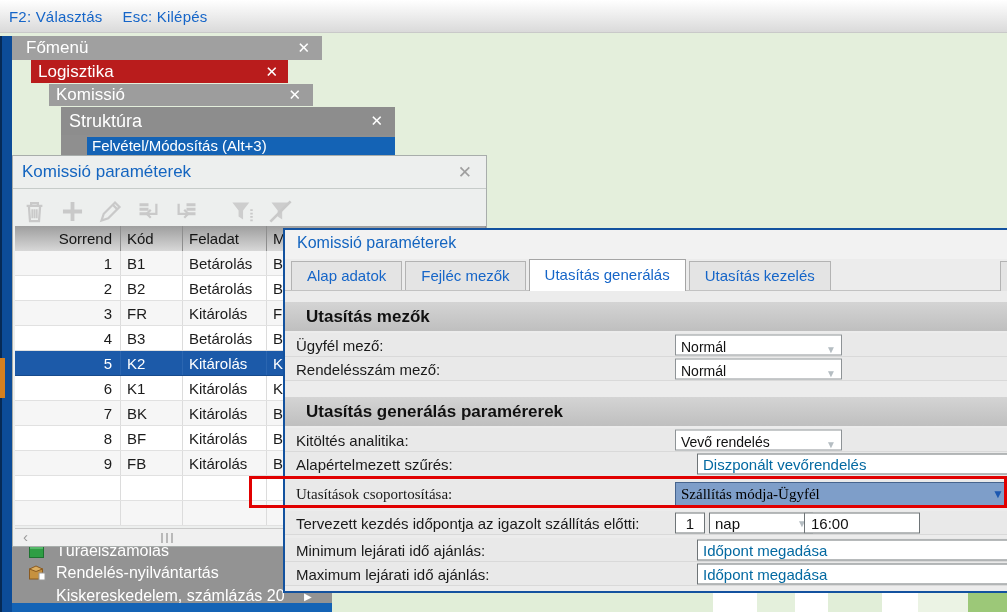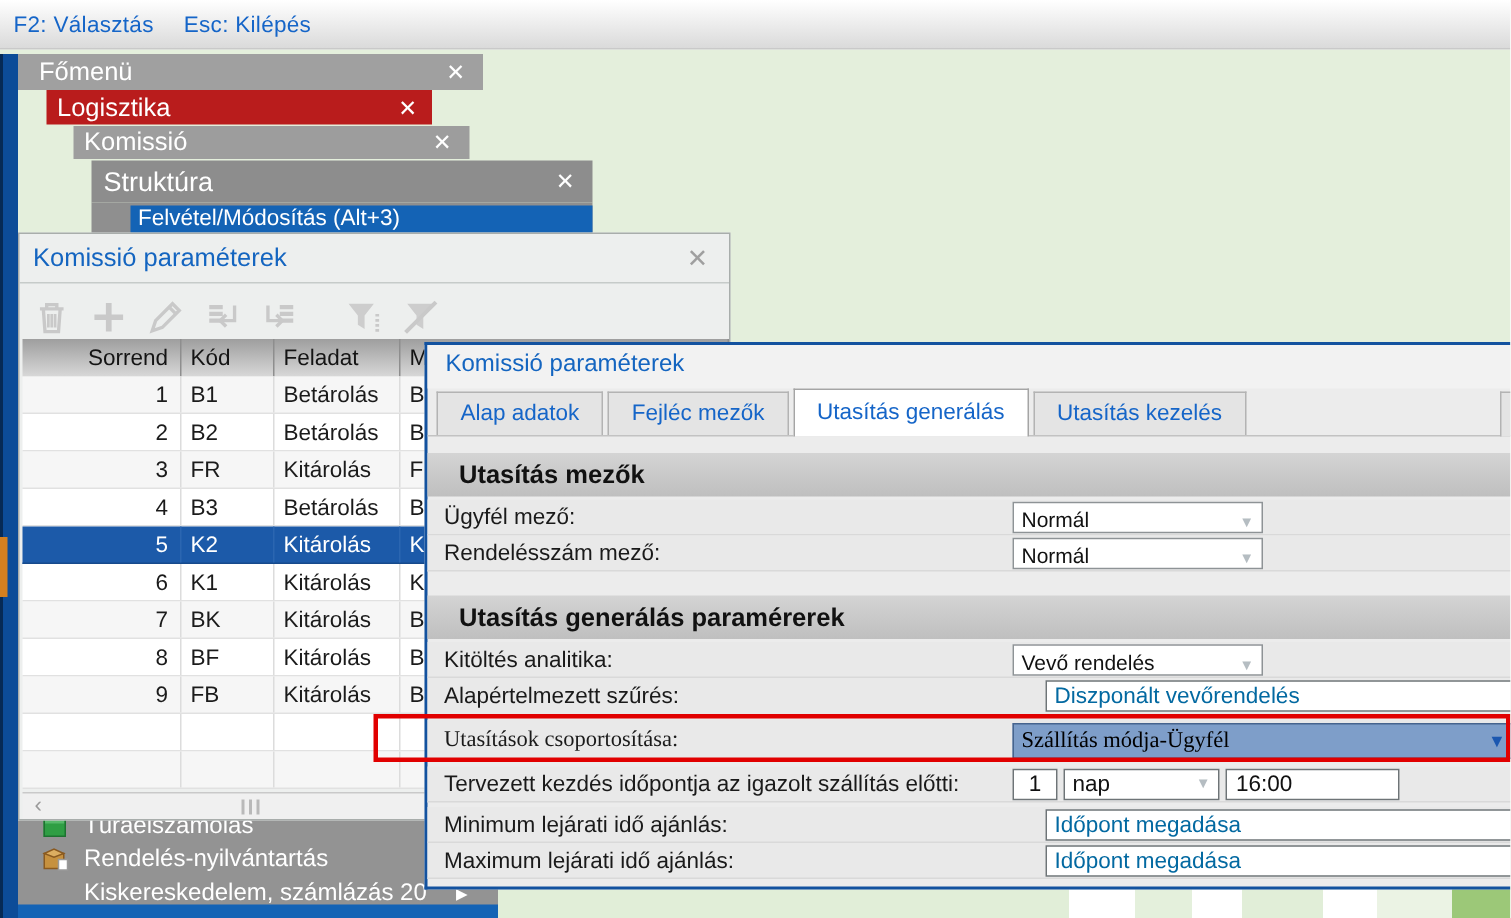--- a/index.html
+++ b/index.html
@@ -117,21 +117,21 @@
   .hl-dd { position:absolute; left:390px; top:50%; transform:translateY(-50%); width:334px; height:24px;
     background:#7e9ec9; border:1px solid #46648e; font-size:15px; color:#000;
     display:flex; align-items:center; justify-content:space-between; padding-left:5px; }
   .hl-dd .hl-arrow { width:20px; height:100%; display:flex; align-items:center; justify-content:center;
     color:#1b57b0; font-size:12px; }
   .mini-box { position:absolute; top:50%; transform:translateY(-50%); height:21px; background:#fff;
     border:1px solid #6e7477; font-size:15px; color:#111; display:flex; align-items:center; }
   .box-num  { left:390px; width:30px; justify-content:center; }
   .box-unit { left:424px; width:104px; justify-content:space-between; padding:0 5px; }
   .box-unit .arrow { color:#b5bdc2; font-size:10px; }
-  .box-time { left:532px; width:116px; padding-left:6px; }
+  .box-time { left:519px; width:116px; padding-left:6px; }
 
   
   .red-box { position:absolute; left:249px; top:476px; width:758px; height:32px;
     border:3px solid #e10000; z-index:60; pointer-events:none; }
 </style>
 </head>
 <body>
 
 <div class="screen">
 

